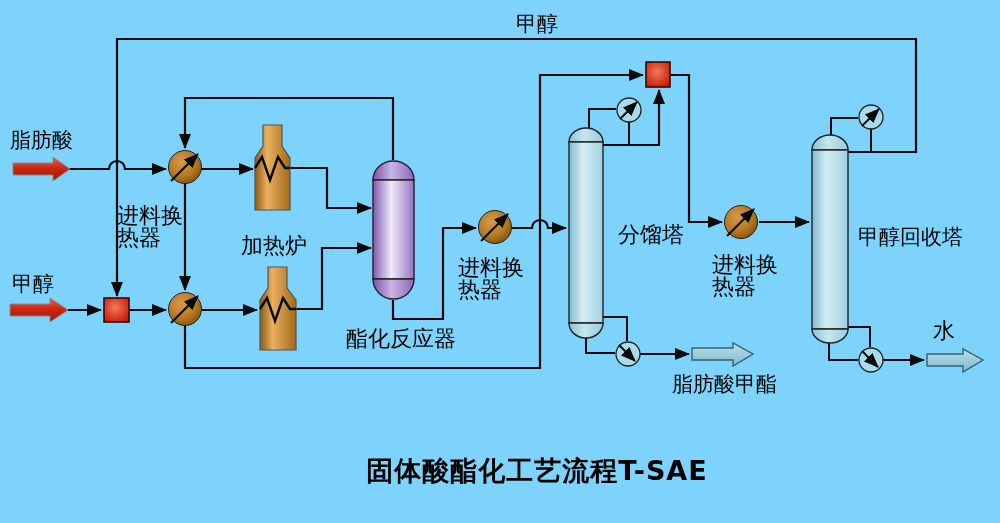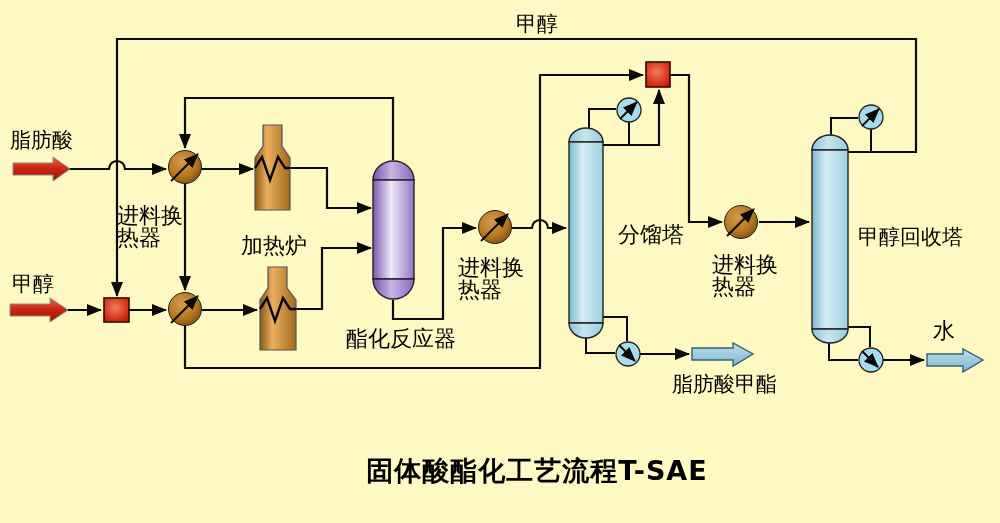--- a/index.html
+++ b/index.html
@@ -1,16 +1,16 @@
 <!DOCTYPE html>
 <html><head>
 <meta charset="utf-8">
 <style>
   html,body{margin:0;padding:0;background:#ffffff;}
-  .stage{position:relative;width:1000px;height:523px;background:#fef9c3;overflow:hidden;
+  .stage{position:relative;width:1000px;height:523px;background:#7dd3fc;overflow:hidden;
          font-family:"DejaVu Sans","Liberation Sans",sans-serif;}
   svg text{fill:#000;font-family:"DejaVu Sans","Liberation Sans",sans-serif;}
   .lbl{font-size:21px;}
   .lbl2{font-size:22px;}
   .title-text{font-size:27px;font-weight:600;letter-spacing:1px;}
   .pline{fill:none;stroke:#0a0a0a;stroke-width:2.2;stroke-linejoin:miter;}
   .thin{fill:none;stroke:#0a0a0a;stroke-width:2;}
   .zig{fill:none;stroke:#0a0a0a;stroke-width:2.4;stroke-linejoin:miter;}
 </style>
 </head>

